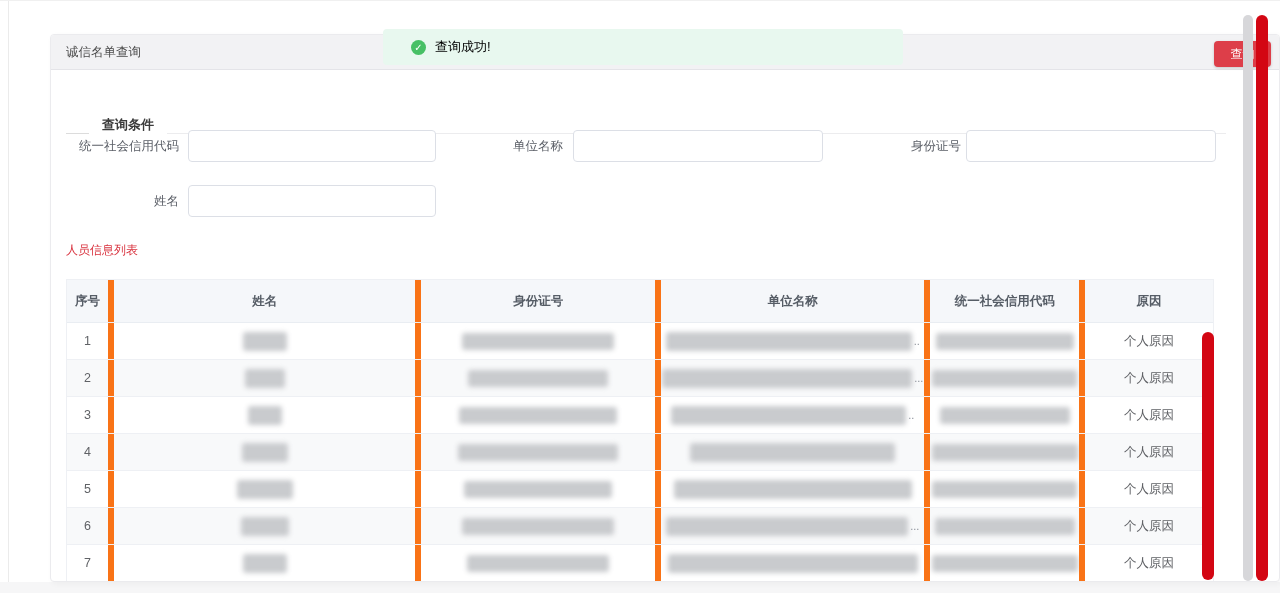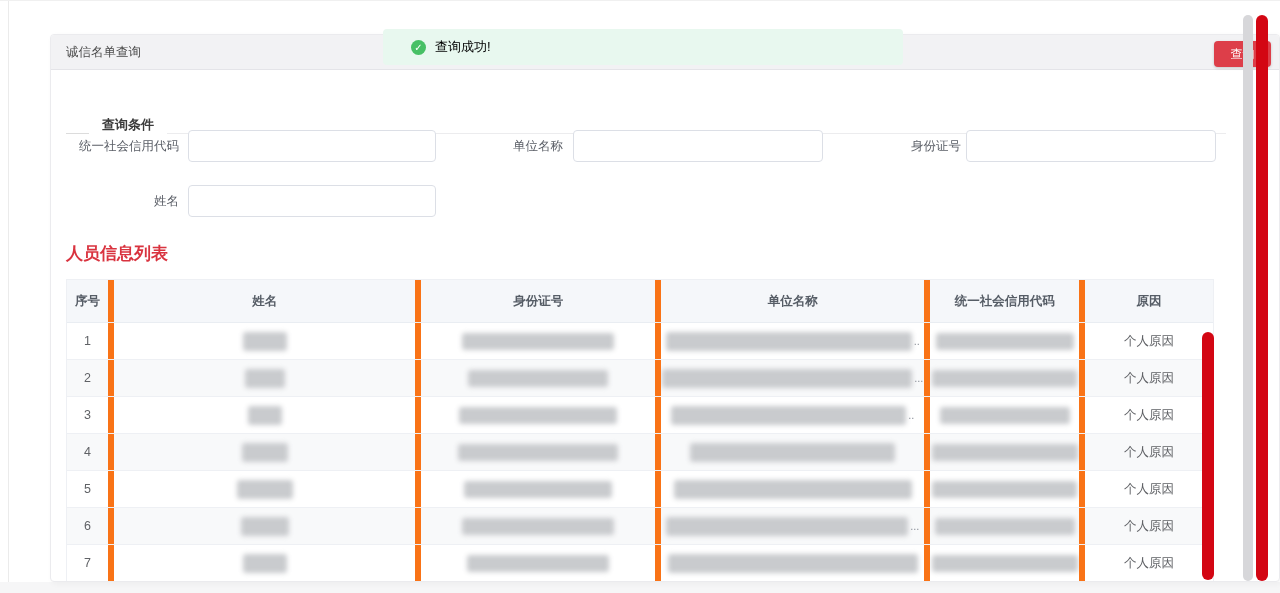--- a/index.html
+++ b/index.html
@@ -48,22 +48,22 @@
   .lbl-code { left:15px;  top:95px;  width:113px; }
   .inp-code { left:137px; top:95px;  width:248px; }
   .lbl-unit { left:430px; top:95px;  width:82px; }
   .inp-unit { left:522px; top:95px;  width:250px; }
   .lbl-id   { left:828px; top:95px;  width:82px; }
   .inp-id   { left:915px; top:95px;  width:250px; }
   .lbl-name { left:15px;  top:150px; width:113px; }
   .inp-name { left:137px; top:150px; width:248px; }
 
   
-  .list-title { position:absolute; left:15px; top:207px; font-size:17px;
-                font-weight:bold; color:#d9333f; }
+  .list-title { position:absolute; left:15px; top:207px; font-size:12px;
+                font-weight:normal; color:#d9333f; }
 
   .tbl { position:absolute; left:15px; top:244px; width:1148px;
          border:1px solid #eef0f4; border-bottom:none; font-size:12.5px; }
   .t-head { display:flex; height:43px; background:#f5f7fa; border-bottom:1px solid #e9edf2; }
   .t-head .cell { font-weight:bold; color:#565d66; }
   .t-row { display:flex; height:37px; background:#fff; border-bottom:1px solid #eef0f4; }
   .t-row.even { background:#f8f9fa; }
   .cell { display:flex; align-items:center; justify-content:center; color:#606266;
           border-right:6px solid #f97316; overflow:hidden; white-space:nowrap; }
   .cell:last-child { border-right:none; }

